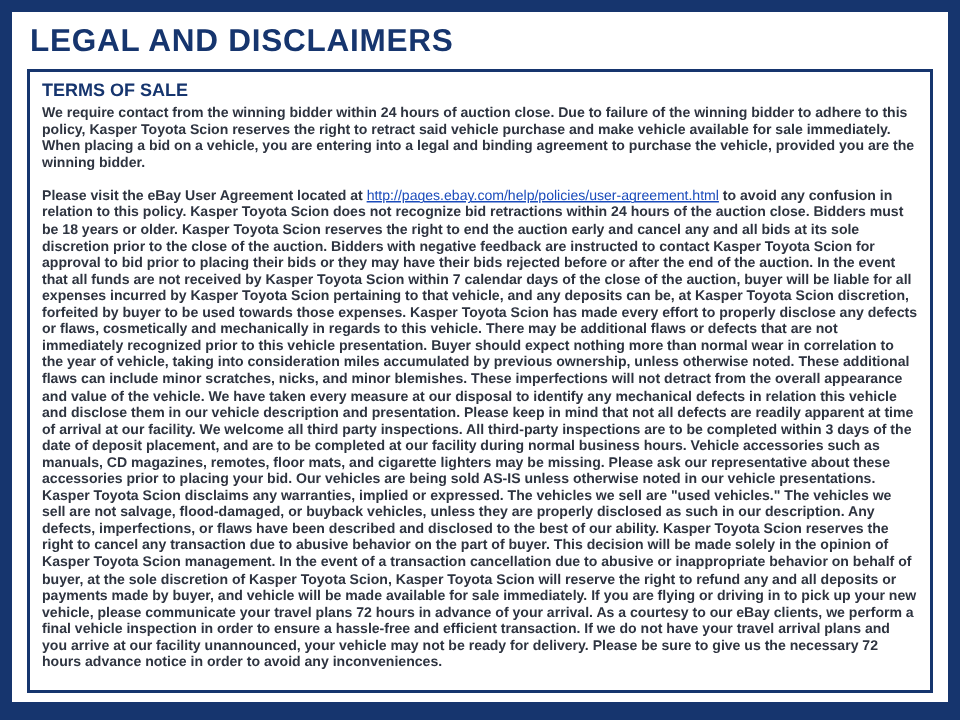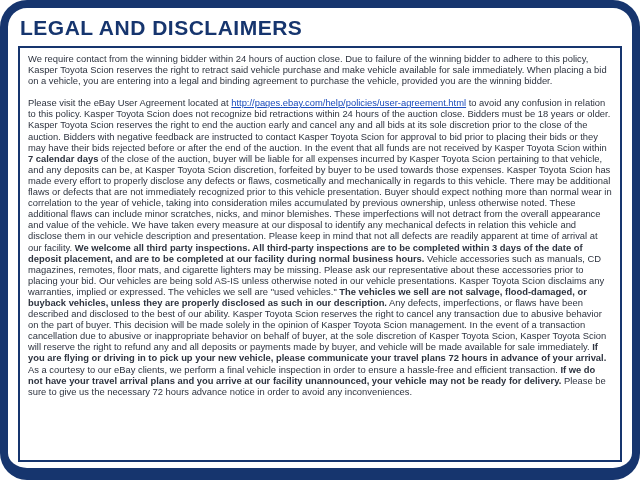--- a/index.html
+++ b/index.html
@@ -16,21 +16,20 @@
   }
   .frame {
     width: 640px; height: 480px;
     border-style: solid;
     border-color: var(--navy);
     border-width: 8px 8px 12px 8px;
     background: #fff;
     padding: 6px 10px 6px 10px;
     display: flex; flex-direction: column;
     overflow: hidden;
-    border-radius: 27px;
   }
   .page-title {
     margin: 2px 0 6px 2px;
     font-size: 21px;
     font-weight: bold;
     letter-spacing: 0.5px;
     color: var(--navy);
   }
   .terms-box {
     flex: 1;
@@ -45,29 +44,30 @@
     font-weight: bold;
     color: var(--navy);
   }
   .terms-body p {
     margin: 0 0 11px 0;
     font-size: 9.4px;
     line-height: 1.18;
     color: var(--text);
   }
   .terms-body p:last-child { margin-bottom: 0; }
-  .n { font-weight: normal; }
+  .n { font-weight: bold; }
   .b { font-weight: bold; text-align: right; }
   .bu { font-weight: bold; }
   a.link { color: var(--link); cursor: pointer; }
 </style>
 </head>
 <body>
 
 <div class="frame">
   <h1 class="page-title">LEGAL AND DISCLAIMERS</h1>
   <div class="terms-box">
+    <h2 class="terms-heading">TERMS OF SALE</h2>
     <div class="terms-body">
         <p><span class="n">We require contact from the winning bidder within 24 hours of auction close. Due to failure of the winning bidder to adhere to this policy, Kasper Toyota Scion reserves the right to retract said vehicle purchase and make vehicle available for sale immediately. When placing a bid on a vehicle, you are entering into a legal and binding agreement to purchase the vehicle, provided you are the winning bidder.</span></p>
         <p><span class="n">Please visit the eBay User Agreement located at </span><a class="link" href="#">http://pages.ebay.com/help/policies/user-agreement.html</a><span class="n"> to avoid any confusion in relation to this policy. Kasper Toyota Scion does not recognize bid retractions within 24 hours of the auction close. Bidders must be 18 years or older. Kasper Toyota Scion reserves the right to end the auction early and cancel any and all bids at its sole discretion prior to the close of the auction. Bidders with negative feedback are instructed to contact Kasper Toyota Scion for approval to bid prior to placing their bids or they may have their bids rejected before or after the end of the auction. In the event that all funds are not received by Kasper Toyota Scion within </span><span class="b">7 calendar days</span><span class="n"> of the close of the auction, buyer will be liable for all expenses incurred by Kasper Toyota Scion pertaining to that vehicle, and any deposits can be, at Kasper Toyota Scion discretion, forfeited by buyer to be used towards those expenses. Kasper Toyota Scion has made every effort to properly disclose any defects or flaws, cosmetically and mechanically in regards to this vehicle. There may be additional flaws or defects that are not immediately recognized prior to this vehicle presentation. Buyer should expect nothing more than normal wear in correlation to the year of vehicle, taking into consideration miles accumulated by previous ownership, unless otherwise noted. These additional flaws can include minor scratches, nicks, and minor blemishes. These imperfections will not detract from the overall appearance and value of the vehicle. We have taken every measure at our disposal to identify any mechanical defects in relation this vehicle and disclose them in our vehicle description and presentation. Please keep in mind that not all defects are readily apparent at time of arrival at our facility. </span><span class="bu">We welcome all third party inspections. All third-party inspections are to be completed within 3 days of the date of deposit placement, and are to be completed at our facility during normal business hours.</span><span class="n"> Vehicle accessories such as manuals, CD magazines, remotes, floor mats, and cigarette lighters may be missing. Please ask our representative about these accessories prior to placing your bid. Our vehicles are being sold AS-IS unless otherwise noted in our vehicle presentations. Kasper Toyota Scion disclaims any warranties, implied or expressed. The vehicles we sell are "used vehicles." </span><span class="bu">The vehicles we sell are not salvage, flood-damaged, or buyback vehicles, unless they are properly disclosed as such in our description.</span><span class="n"> Any defects, imperfections, or flaws have been described and disclosed to the best of our ability. Kasper Toyota Scion reserves the right to cancel any transaction due to abusive behavior on the part of buyer. This decision will be made solely in the opinion of Kasper Toyota Scion management. In the event of a transaction cancellation due to abusive or inappropriate behavior on behalf of buyer, at the sole discretion of Kasper Toyota Scion, Kasper Toyota Scion will reserve the right to refund any and all deposits or payments made by buyer, and vehicle will be made available for sale immediately. </span><span class="bu">If you are flying or driving in to pick up your new vehicle, please communicate your travel plans 72 hours in advance of your arrival.</span><span class="n"> As a courtesy to our eBay clients, we perform a final vehicle inspection in order to ensure a hassle-free and efficient transaction. </span><span class="bu">If we do not have your travel arrival plans and you arrive at our facility unannounced, your vehicle may not be ready for delivery.</span><span class="n"> Please be sure to give us the necessary 72 hours advance notice in order to avoid any inconveniences.</span></p>
       </div>
   </div>
 </div>
 
 </body></html>

